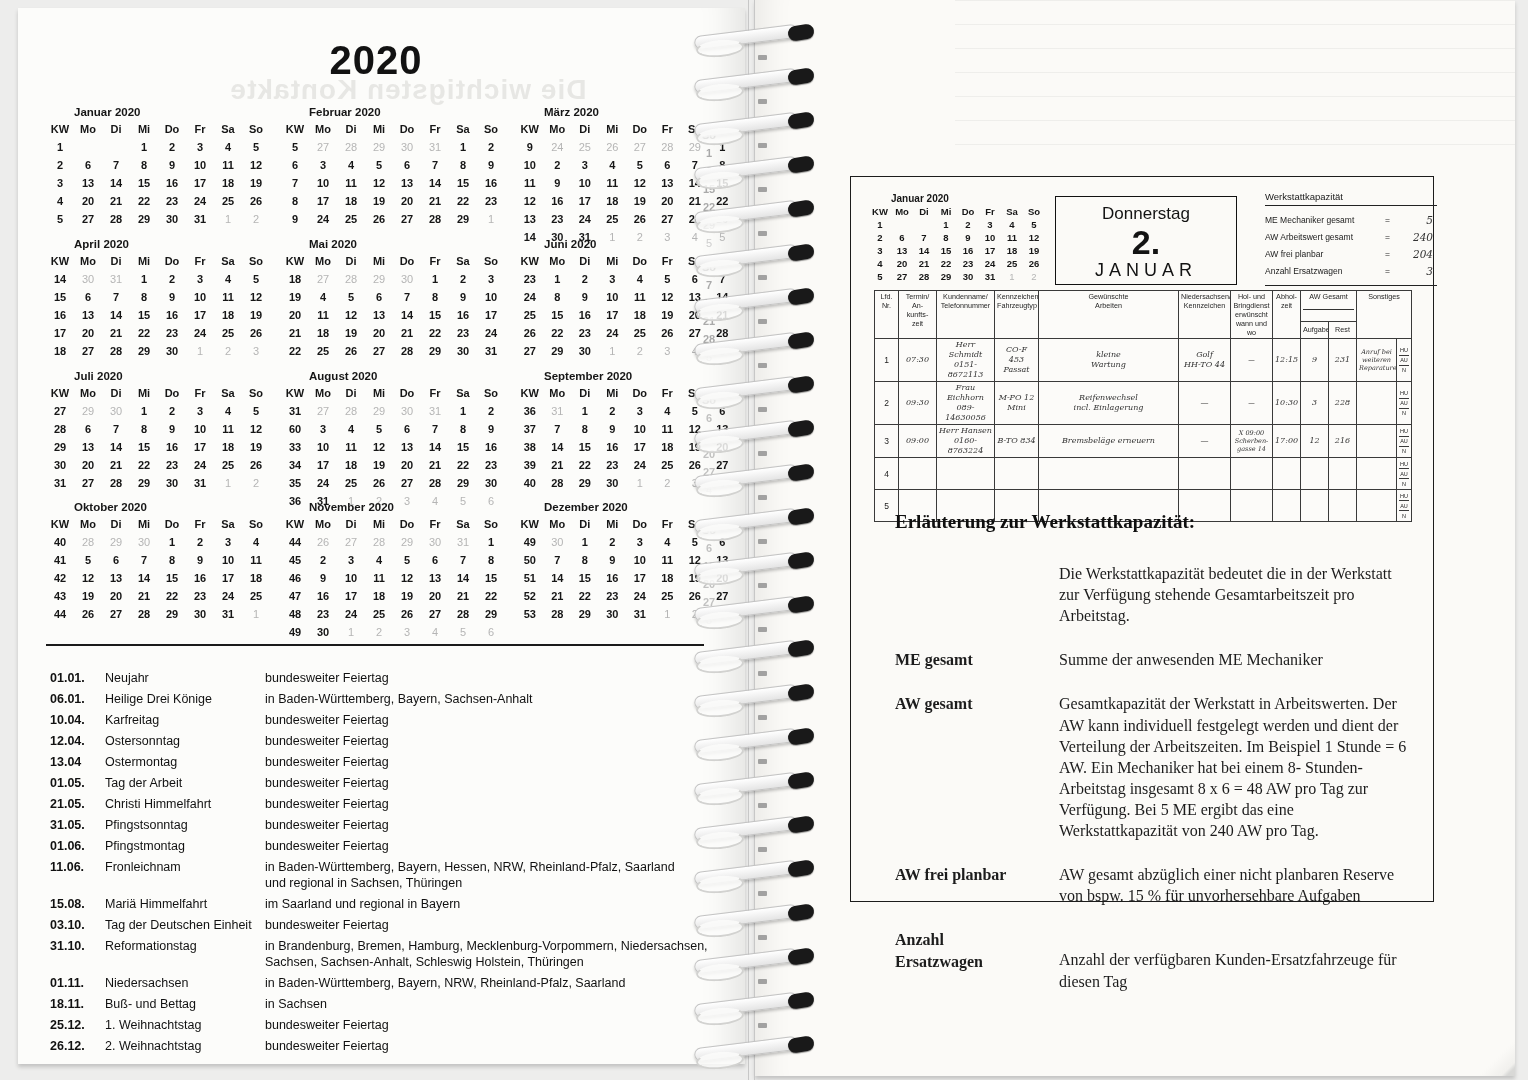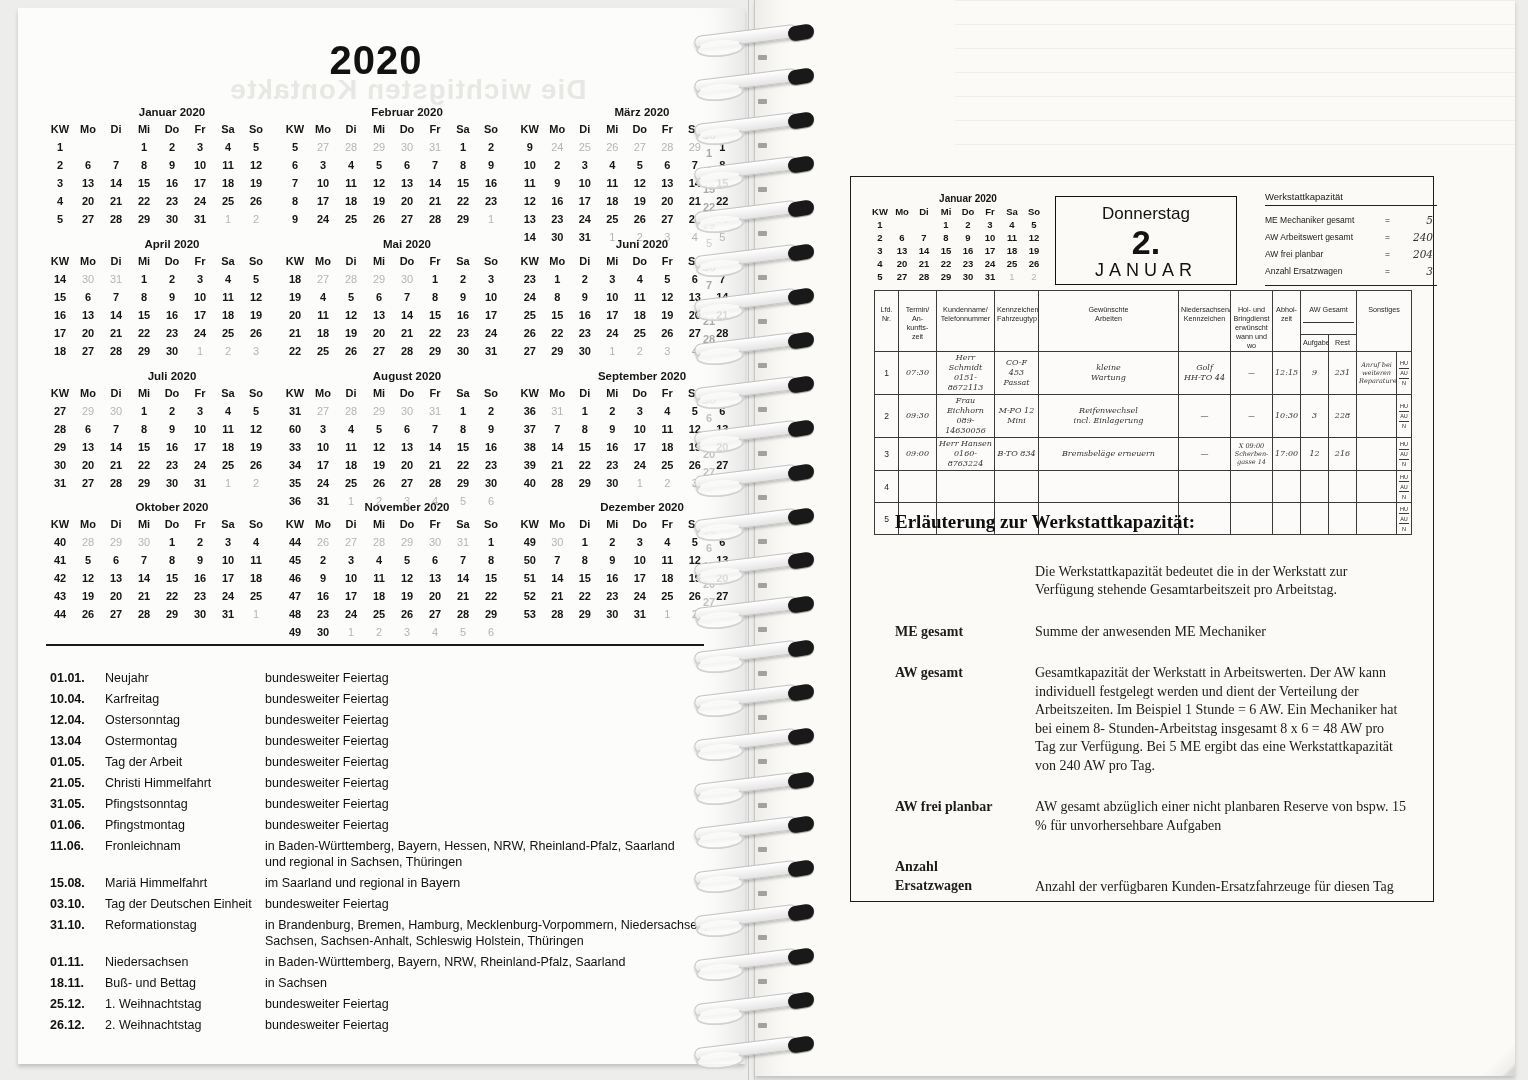--- a/index.html
+++ b/index.html
@@ -6,21 +6,21 @@
   .scan{position:relative;width:1528px;height:1080px;background:#ededec;overflow:hidden;}
   .page{position:absolute;background:#fcfcfa;}
   .page-left{left:18px;top:8px;width:727px;height:1056px;box-shadow:inset -46px 0 34px -34px rgba(0,0,0,.10),0 3px 4px rgba(0,0,0,.18);}
   .page-right{left:755px;top:0;width:760px;height:1076px;background:#fbfaf7;box-shadow:inset 40px 0 30px -30px rgba(0,0,0,.07),0 3px 4px rgba(0,0,0,.18);}
   .gutter-line{position:absolute;top:0;height:1080px;width:1px;background:#c7c7c7;}
   
   .ghost-title{position:absolute;left:130px;top:66px;width:520px;text-align:center;font-size:28px;font-weight:bold;color:#d7d6d3;transform:scaleX(-1);opacity:.55;letter-spacing:1px;}
   .year{position:absolute;left:28px;top:30px;width:660px;text-align:center;font-size:40px;font-weight:bold;color:#121212;letter-spacing:1px;margin:0;}
   #calendar-grid{position:absolute;left:28px;top:98px;width:690px;height:532px;display:grid;grid-template-columns:235px 235px 220px;grid-template-rows:132px 132px 131px 131px;}
   .month{font-size:11px;font-weight:700;color:#161616;}
-  .m-title{width:196px;margin-left:28px;text-align:center;margin-bottom:2px;font-size:11.5px;}
+  .m-title{width:196px;margin-left:28px;text-align:left;margin-bottom:2px;font-size:11.5px;}
   .m-row{display:flex;}
   .m-row .c{width:28px;height:18px;line-height:18px;text-align:center;}
   .m-head .c{font-weight:700;}
   .c.gray{color:#b5b5b5;font-weight:400;}
   .month.mini{font-size:9.5px;}
   .month.mini .m-title{width:154px;margin-left:22px;font-size:10px;margin-bottom:1px;}
   .month.mini .m-row .c{width:22px;height:13px;line-height:13px;}
   .rule{position:absolute;left:28px;top:636px;width:658px;height:2px;background:#1a1a1a;}
   #holiday-list{position:absolute;left:32px;top:662px;width:670px;}
   .h-row{display:grid;grid-template-columns:55px 160px 1fr;font-size:12.5px;line-height:16px;margin-bottom:5px;color:#111;}
@@ -48,35 +48,35 @@
   .day-month{font-size:18px;letter-spacing:5px;margin-top:1px;}
   .capacity{position:absolute;left:398px;top:14px;width:172px;color:#1b1b1b;margin-left:16px;}
   .cap-title{font-size:9.5px;margin-bottom:3px;}
   .cap-rule{height:0;border-top:1.3px solid #222;margin:2px 0 5px 0;}
   .cap-rule.bot{margin-top:6px;}
   .cap-row{display:grid;grid-template-columns:1fr 14px 38px;font-size:8.5px;height:17px;align-items:center;}
   .cap-val{font-family:"DejaVu Serif",serif;font-style:italic;font-size:10.5px;text-align:right;padding-right:4px;color:#333;}
   
   #plan-table{position:absolute;left:23px;top:113px;border-collapse:collapse;table-layout:fixed;background:#fcfbf9;}
   #plan-table th,#plan-table td{border:1px solid #3a3a3a;padding:1px 2px;overflow:hidden;}
-  #plan-table th{font-size:7.2px;font-weight:400;color:#1f1f1f;text-align:center;vertical-align:top;padding-top:14px;line-height:1.25;}
+  #plan-table th{font-size:7.2px;font-weight:400;color:#1f1f1f;text-align:center;vertical-align:top;padding-top:1px;line-height:1.25;}
   #plan-table thead tr.sub th{vertical-align:middle;padding-top:0;height:15px;}
   #plan-table td{height:28px;text-align:center;vertical-align:middle;}
   .aw-line{display:inline-block;border-bottom:1px solid #333;padding:0 6px 8px 6px;}
   .td-nr{font-size:8.5px;color:#222;}
   .hand{font-family:"DejaVu Serif",serif;font-style:italic;font-size:8px;color:#333;line-height:1.25;}
   .hand.small{font-size:6.5px;}
   td.sonst{text-align:left;padding-left:3px;}
   td.hucol{padding:0;}
   .hubox{height:9px;border-bottom:1px solid #3a3a3a;display:flex;align-items:center;justify-content:center;font-size:5.5px;color:#222;}
   .hubox:last-child{border-bottom:none;}
   
   .explain{position:absolute;left:44px;top:334px;width:512px;color:#1c1c1c;font-family:Liberation Serif, serif;}
   .explain h2{font-size:19px;margin:0 0 30px 0;color:#0f0f0f;}
-  .ex-item{display:grid;grid-template-columns:140px 1fr;margin-bottom:23px;font-size:14px;line-height:1.32;}
+  .ex-item{display:grid;grid-template-columns:140px 1fr;margin-bottom:23px;font-size:16px;line-height:1.32;gap:24px;}
   .ex-term{font-weight:bold;}
   .ex-item.last .ex-def{padding-top:20px;}
   .corner-curl{position:absolute;right:0;bottom:0;width:70px;height:70px;background:linear-gradient(315deg,#d8d8d6 0 6px,#f1f0ed 10px,transparent 26px);}
 </style>
 </head>
 <body>
 
 <div class="scan">
   <div class="page page-left">
     <div class="ghost-title">Die wichtigsten Kontakte</div>
@@ -868,20 +868,25 @@
             <span class="c gray">3</span>
           </div>
         </div>
       </div>
     <div class="rule"></div>
     <div id="holiday-list">
         <div class="h-row">
           <span class="h-date">01.01.</span>
           <span>Neujahr</span>
           <span class="pre">bundesweiter Feiertag</span>
+        </div>
+        <div class="h-row">
+          <span class="h-date">06.01.</span>
+          <span>Heilige Drei Könige</span>
+          <span class="pre">in Baden-Württemberg, Bayern, Sachsen-Anhalt</span>
         </div>
         <div class="h-row">
           <span class="h-date">10.04.</span>
           <span>Karfreitag</span>
           <span class="pre">bundesweiter Feiertag</span>
         </div>
         <div class="h-row">
           <span class="h-date">12.04.</span>
           <span>Ostersonntag</span>
           <span class="pre">bundesweiter Feiertag</span>

